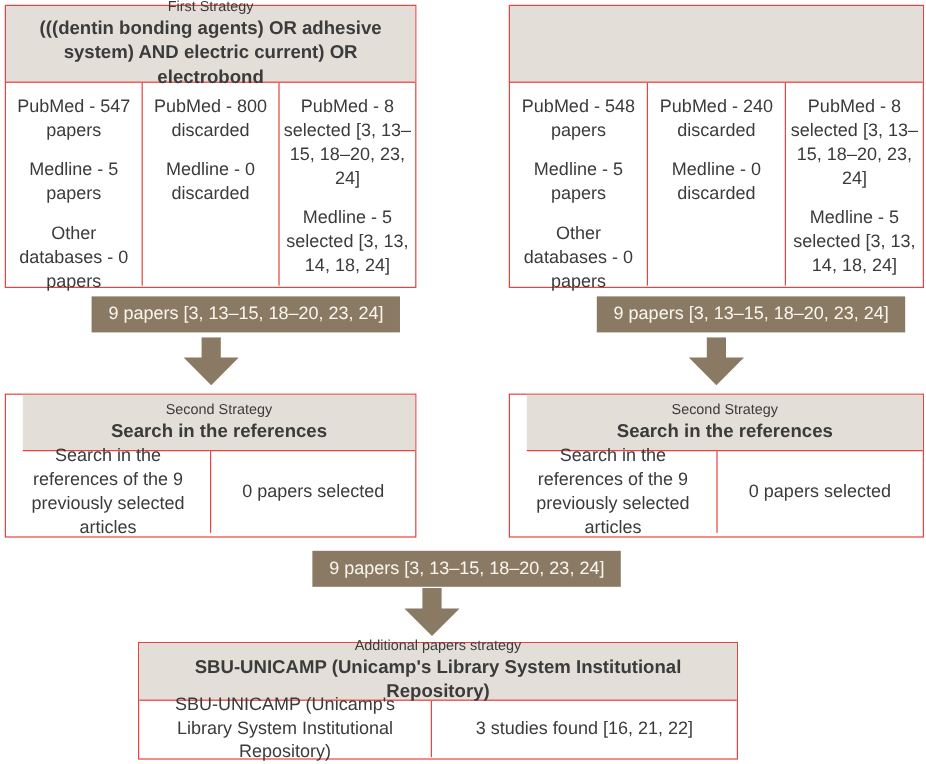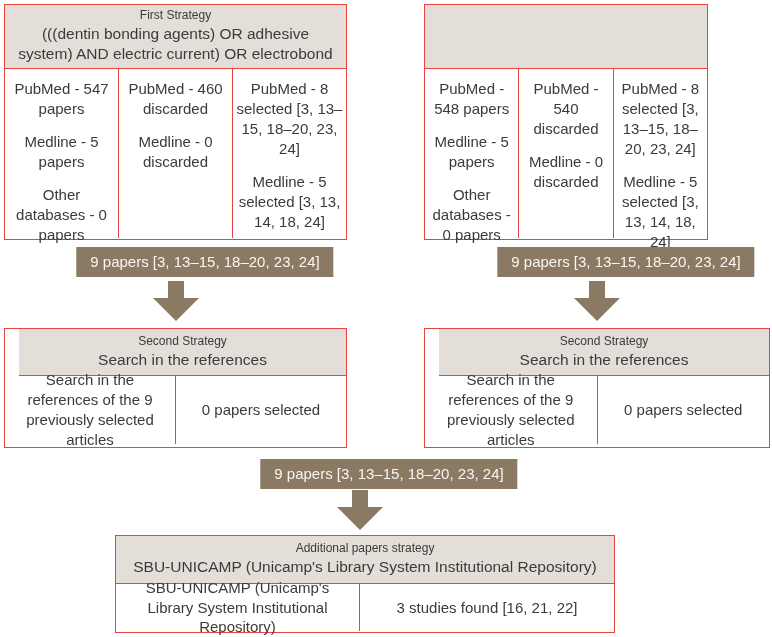--- a/index.html
+++ b/index.html
@@ -16,21 +16,21 @@
     font-family:"Liberation Sans",sans-serif;color:var(--ink);
     font-size:15px;line-height:1.33;overflow:hidden;
   }
   .box{position:absolute;border:1.5px solid var(--red);background:#fff;}
   .box-header{
     background:var(--hdr_bg);border-bottom:1.5px solid var(--red);
     display:flex;flex-direction:column;justify-content:center;
     text-align:center;padding:3px 10px;
   }
   .hdr-title{font-weight:400;font-size:12px;}
-  .hdr-sub{font-size:15.5px;}
+  .hdr-sub{font-size:15.5px;font-weight:bold;}
   .box-body{display:flex;}
   .col{
     flex:1;border-right:1.5px solid var(--red);
     padding:10px 3px;text-align:center;
   }
   .col:last-child{border-right:none;}
   .col p{margin:0 0 13px;}
   .cell{
     flex:1;border-right:1.5px solid var(--red);
     display:flex;align-items:center;justify-content:center;
@@ -39,21 +39,21 @@
   .cell:last-child{border-right:none;}
   .banner{
     position:absolute;transform:translateX(-50%);
     background:var(--brown);color:var(--banner_ink);
     padding:5px 14px;white-space:nowrap;font-size:15px;margin-left:29px;
   }
   .arrow{position:absolute;transform:translateX(-50%);line-height:0;}
 
   
   #box-first-left{left:4px;top:4px;width:343px;height:236px;}
-  #box-first-right{left:424px;top:4px;width:284px;height:236px;}
+  #box-first-right{left:424px;top:4px;width:346px;height:236px;}
   #box-first-left .box-header,#box-first-right .box-header{height:64px;}
   #box-first-left .box-body,#box-first-right .box-body{height:169px;}
 
   
   #box-second-left{left:4px;top:328px;width:343px;height:120px;}
   #box-second-right{left:424px;top:328px;width:346px;height:120px;}
   #box-second-left .box-header,#box-second-right .box-header{height:47px;margin-left:14px;}
   #box-second-left .box-body,#box-second-right .box-body{height:68px;}
 
   
@@ -80,40 +80,40 @@
       <div class="hdr-title">First Strategy</div>
       <div class="hdr-sub">(((dentin bonding agents) OR adhesive system) AND electric current) OR electrobond</div>
     </header>
     <div class="box-body">
       <div class="col">
         <p>PubMed - 547 papers</p>
         <p>Medline - 5 papers</p>
         <p>Other databases - 0 papers</p>
       </div>
       <div class="col">
-        <p>PubMed - 460 discarded</p>
+        <p>PubMed - 800 discarded</p>
         <p>Medline - 0 discarded</p>
       </div>
       <div class="col">
         <p>PubMed - 8 selected [3, 13–15, 18–20, 23, 24]</p>
         <p>Medline - 5 selected [3, 13, 14, 18, 24]</p>
       </div>
     </div>
   </section>
 
   <section class="box" id="box-first-right">
     <header class="box-header"></header>
     <div class="box-body">
       <div class="col">
         <p>PubMed - 548 papers</p>
         <p>Medline - 5 papers</p>
         <p>Other databases - 0 papers</p>
       </div>
       <div class="col">
-        <p>PubMed - 540 discarded</p>
+        <p>PubMed - 240 discarded</p>
         <p>Medline - 0 discarded</p>
       </div>
       <div class="col">
         <p>PubMed - 8 selected [3, 13–15, 18–20, 23, 24]</p>
         <p>Medline - 5 selected [3, 13, 14, 18, 24]</p>
       </div>
     </div>
   </section>
 
   <div class="banner" id="banner-left">9 papers [3, 13–15, 18–20, 23, 24]</div>

